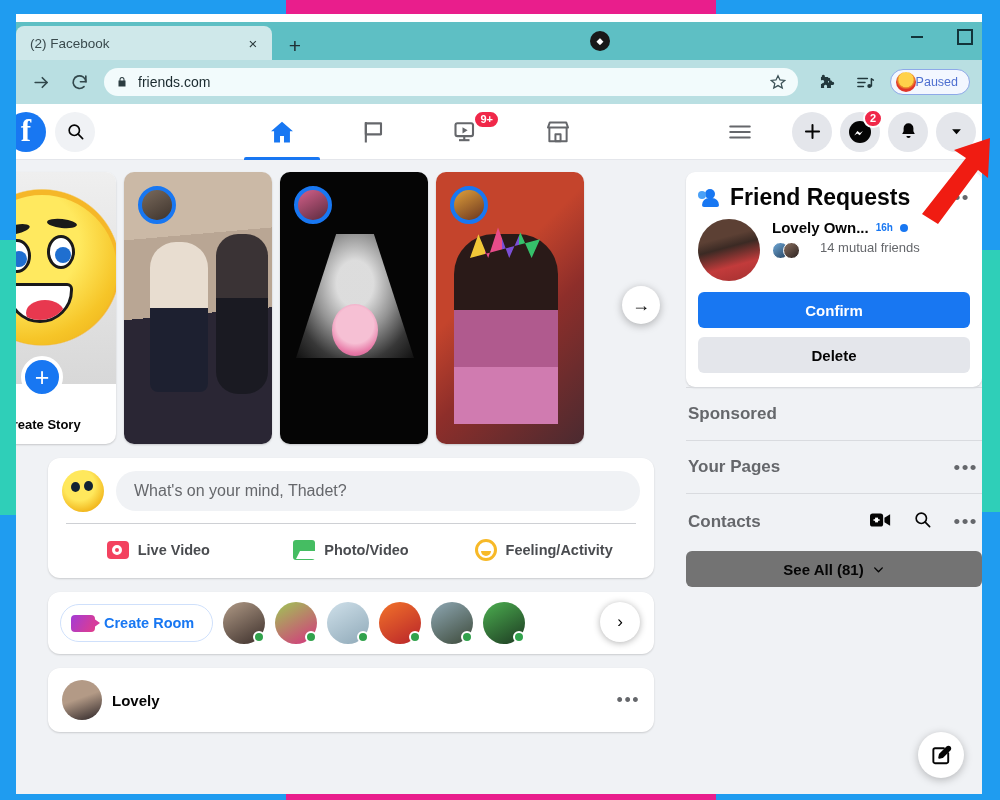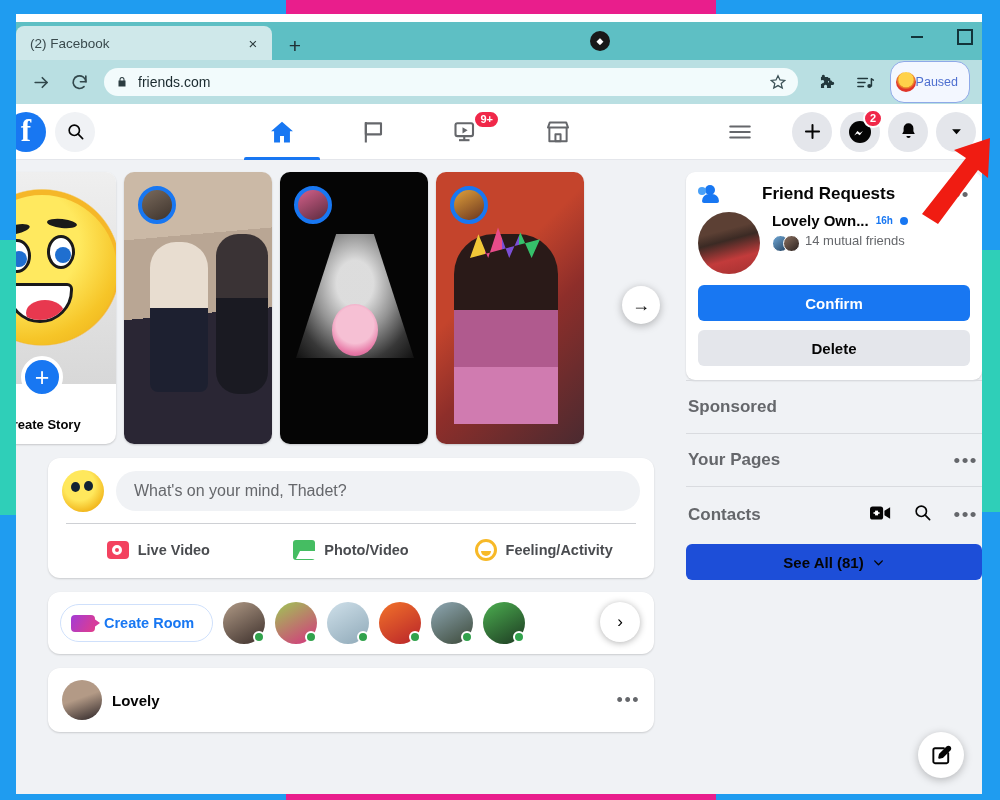--- a/index.html
+++ b/index.html
@@ -82,21 +82,21 @@
     color:#32484c; cursor:pointer;
   }
   #omnibox {
     flex:1; height:28px; background:#f2fbfc; border-radius:16px;
     display:flex; align-items:center; padding: 0 12px; gap:10px;
     margin-right: 4px;
   }
   .omni-url { font-size:14px; color:#1a2a2e; flex:1; }
   .tb-right { display:flex; align-items:center; gap:12px; }
   .paused-pill {
-    height:42px; border:1.5px solid #8ea9e8; border-radius:14px; background:#f3f7ff;
+    height:26px; border:1.5px solid #8ea9e8; border-radius:14px; background:#f3f7ff;
     display:flex; align-items:center; padding: 0 11px 0 5px;
   }
   .paused-pill .pooh {
     width:20px; height:20px; border-radius:50%;
     background: radial-gradient(circle at 50% 38%, #ffd24a 0 46%, #f0a32e 48%, #e0352a 62% 100%);
   }
   .paused-text { font-size:12.5px; color:#4e6fd0; }
 
   
   #fbpage {
@@ -299,50 +299,50 @@
   
   .fr-card {
     background:#fff; border-radius:9px; box-shadow:0 1px 2px rgba(0,0,0,.14);
     margin: 12px 0 0 0; padding: 12px 12px 14px; width: 296px;
   }
   .fr-head { display:flex; align-items:center; gap:10px; margin-bottom: 8px; }
   .ico-friends { width:22px; height:18px; position:relative; flex:0 0 auto; }
   .ico-friends::before{content:"";position:absolute;left:7px;top:0;width:10px;height:10px;border-radius:50%;background:#1877f2;}
   .ico-friends::after{content:"";position:absolute;left:4px;bottom:0;width:17px;height:9px;border-radius:7px 7px 2px 2px;background:#1877f2;}
   .ico-friends i{position:absolute;left:0;top:2px;width:8px;height:8px;border-radius:50%;background:#49a0f7;}
-  .fr-title { font-size:17px; font-weight:bold; color:#050505; flex:1;margin-left:32px; }
+  .fr-title { font-size:23px; font-weight:bold; color:#050505; flex:1; }
   .dots { color:#65676b; font-size:19px; letter-spacing:1.5px; cursor:pointer; line-height:1; }
   .fr-row { display:flex; gap:12px; }
   .fr-av {
     width:62px; height:62px; border-radius:50%; flex:0 0 auto;
     background: linear-gradient(165deg,#5c4034 0 32%, #3b2a24 46%, #c23b3b 72%, #a33030 100%);
   }
   .fr-info { flex:1; min-width:0; }
   .fr-nameline { display:flex; align-items:center; gap:7px; }
   .fr-name { font-size:15px; font-weight:bold; color:#050505; white-space:nowrap; overflow:hidden; text-overflow:ellipsis; }
   .fr-time { font-size:10px; color:#1877f2; font-weight:bold; white-space:nowrap; }
   .fr-dot { width:8px; height:8px; border-radius:50%; background:#1877f2; flex:0 0 auto; }
-  .fr-mutual { display:flex; align-items:flex-start; gap:5px; margin-top:4px; }
+  .fr-mutual { display:flex; align-items:flex-start; gap:20px; margin-top:4px; }
   .mut-avs { display:flex; flex:0 0 auto; padding-top:2px; }
   .mut-avs span { width:17px; height:17px; border-radius:50%; border:1.5px solid #fff; display:block; }
   .mut-avs span:nth-child(2){ margin-left:-6px; }
   .fr-mutual p { font-size:13px; color:#65676b; line-height:1.25; }
   .btn {
     width:100%; height:36px; border-radius:6px; border:none; cursor:pointer;
     font-size:15px; font-weight:bold; font-family:"Liberation Sans", sans-serif;
   }
   .btn-confirm { background:#1877f2; color:#fff; margin-top:11px; }
   .btn-delete  { background:#e4e6eb; color:#050505; margin-top:9px; }
 
   .sec { border-top:1px solid #d9dbdf; padding: 16px 4px 16px 2px; width: 296px;
          display:flex; align-items:center; }
   .sec-title { font-size:17px; color:#65676b; font-weight:bold; flex:1; }
   .sec-acts { display:flex; align-items:center; gap:22px; }
   .see-all {
-    width:296px; height:36px; background:#1d4ed8; border-radius:6px; margin-top: 2px;
+    width:296px; height:36px; background:#737373; border-radius:6px; margin-top: 2px;
     display:flex; align-items:center; justify-content:center; gap:8px; cursor:pointer;
     font-size:15px; font-weight:bold; color:#050505;
   }
   .fab {
     position:absolute; right:18px; bottom:16px; width:46px; height:46px; border-radius:50%;
     background:#fff; box-shadow:0 2px 9px rgba(0,0,0,.25);
     display:flex; align-items:center; justify-content:center; cursor:pointer;
   }
   
   #red-arrow { position:absolute; left:900px; top:136px; width:96px; height:90px; pointer-events:none; z-index:60; }

